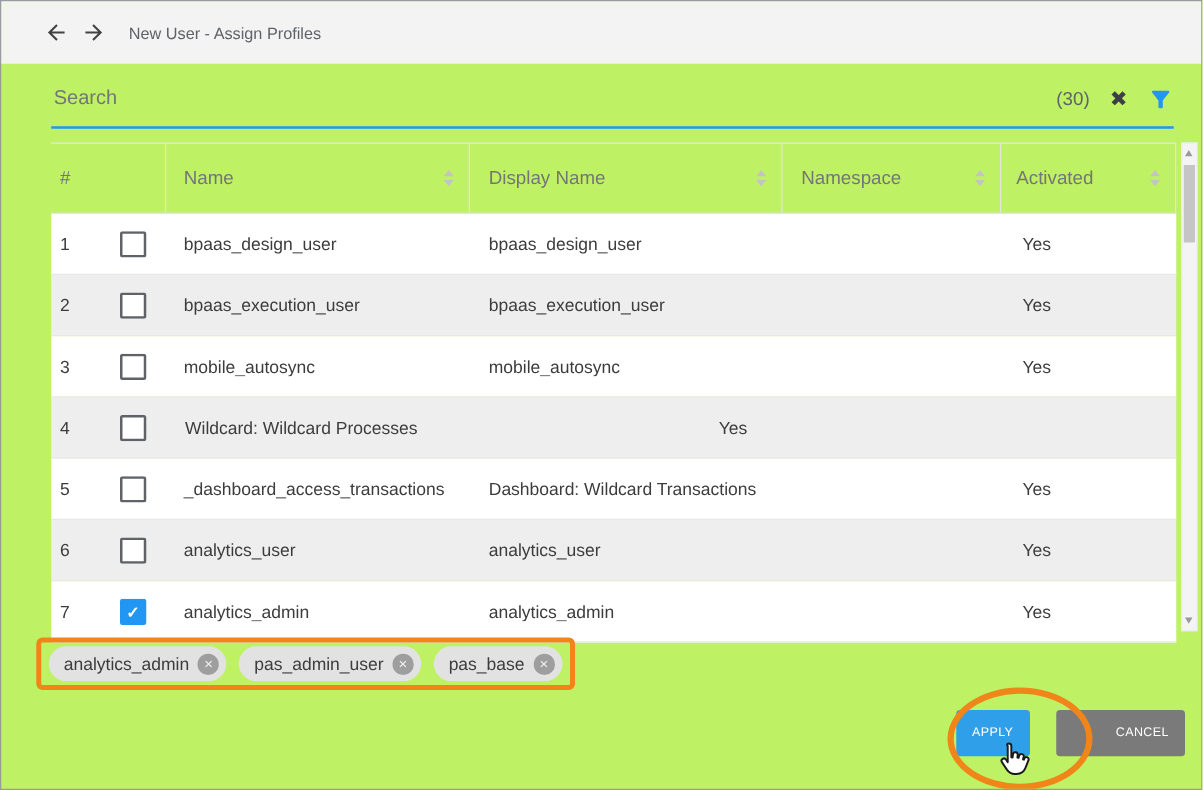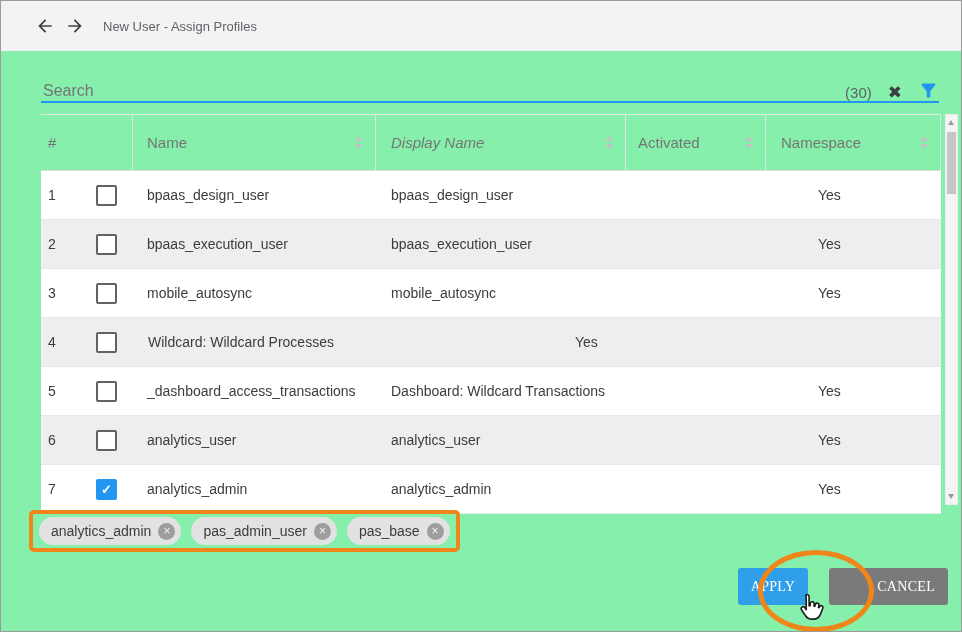--- a/index.html
+++ b/index.html
@@ -1,37 +1,37 @@
 <!DOCTYPE html>
 <html style="--accent: #2196F3; --annotation: #F08519; --apply-button: #2E9FE8; --cancel-button: #7A7A7A;"><head>
 <meta charset="utf-8">
 <style>
   html,body{margin:0;padding:0;background:#fff;font-family:"Liberation Sans",sans-serif;}
-  .screen{position:relative;width:960px;height:630px;border:1px solid #9b9b9b;background:#86efac;overflow:hidden;}
+  .screen{position:relative;width:960px;height:630px;border:1px solid #9b9b9b;background:#bef264;overflow:hidden;}
 
   
   .topbar{height:50px;background:#f3f3f3;display:flex;align-items:center;padding-left:34px;gap:10px;}
   .nav-ic{display:flex;cursor:pointer;}
   .title{font-size:13px;color:#5f6368;margin-left:8px;}
 
   
-  .search-row{margin:6px 22px 0 40px;height:44px;display:flex;align-items:flex-end;gap:16px;border-bottom:2px solid var(--accent,#2196F3);}
+  .search-row{margin:6px 22px 0 40px;height:44px;display:flex;align-items:center;gap:16px;border-bottom:2px solid var(--accent,#2196F3);}
   .search-input{flex:1;border:none;outline:none;font-size:16px;color:#333;background:transparent;font-family:inherit;}
   .search-input::placeholder{color:#757575;}
   .count{font-size:15px;color:#5f6368;white-space:nowrap;}
   .clear{font-size:17px;color:#3c4043;cursor:pointer;line-height:1;}
   .filter{display:flex;cursor:pointer;}
 
   
   .table{margin:11px 0 0 40px;width:900px;font-size:14px;color:#3c3c3c;}
   .thead{display:flex;height:55px;border-top:1px solid #e6e6e6;border-bottom:1px solid #dedede;color:#757575;font-size:15px;}
   .th{position:relative;display:flex;align-items:center;border-right:1px solid #e3e3e3;box-sizing:border-box;cursor:pointer;}
   .w0{width:92px;padding-left:7px;}
   .w1{width:243px;padding-left:14px;}
-  .w2{width:250px;padding-left:15px;font-style:italic;}
+  .w2{width:250px;padding-left:15px;}
   .w3{width:175px;padding-left:15px;}
   .w4{width:140px;padding-left:12px;}
   .sort{position:absolute;right:12px;display:flex;flex-direction:column;gap:3px;}
   .sort i{display:block;width:0;height:0;border-left:4px solid transparent;border-right:4px solid transparent;}
   .sort .up{border-bottom:5px solid #c3c3c3;}
   .sort .dn{border-top:5px solid #c3c3c3;}
 
   .trow{display:flex;height:48px;align-items:center;background:#fff;border-bottom:1px solid #e8e8e8;}
   .trow.alt{background:#eeeeee;border-bottom-color:#e8e8e8;}
   .td{box-sizing:border-box;white-space:nowrap;overflow:hidden;}
@@ -51,21 +51,21 @@
   .sb-up{top:5px;border-bottom:5px solid #9a9a9a;}
   .sb-dn{bottom:5px;border-top:5px solid #9a9a9a;}
 
   
   .chips-outline{position:absolute;left:28px;top:509px;border:4px solid var(--annotation,#F08519);border-radius:5px;padding:3px 6px;display:flex;gap:10px;align-items:center;}
   .chip{height:28px;background:#e2e2e2;border-radius:14px;display:flex;align-items:center;gap:7px;padding:0 6px 0 12px;font-size:14px;color:#3c3c3c;}
   .chip-x{width:17px;height:17px;border-radius:50%;background:#9e9e9e;color:#f2f2f2;display:flex;align-items:center;justify-content:center;font-size:12px;line-height:1;cursor:pointer;}
 
   
   .actions{position:absolute;top:567px;right:13px;display:flex;gap:21px;}
-  .btn{height:37px;border:none;color:#fff;font-size:14px;font-family:Liberation Serif, serif;padding:0 13px;border-radius:3px;cursor:pointer;letter-spacing:.3px;}
+  .btn{height:37px;border:none;color:#fff;font-size:10px;font-family:Liberation Sans, sans-serif;padding:0 13px;border-radius:3px;cursor:pointer;letter-spacing:.3px;}
   .btn-apply{background:var(--apply-button,#2E9FE8);}
   .btn-cancel{background:var(--cancel-button,#7A7A7A);padding-left:48px;}
 
   
   .ellipse{position:absolute;left:757px;top:549px;width:106px;height:72px;border:5px solid var(--annotation,#F08519);border-radius:50%;pointer-events:none;z-index:5;}
   .cursor{position:absolute;left:797px;top:591px;pointer-events:none;z-index:6;}
 </style>
 </head>
 <body>
 
@@ -108,29 +108,29 @@
             <i class="dn"></i>
           </span>
       </div>
       <div class="th w2">
         <span>Display Name</span>
         <span class="sort">
             <i class="up"></i>
             <i class="dn"></i>
           </span>
       </div>
+      <div class="th w3">
+        <span>Namespace</span>
+        <span class="sort">
+            <i class="up"></i>
+            <i class="dn"></i>
+          </span>
+      </div>
       <div class="th w4">
         <span>Activated</span>
-        <span class="sort">
-            <i class="up"></i>
-            <i class="dn"></i>
-          </span>
-      </div>
-      <div class="th w3">
-        <span>Namespace</span>
         <span class="sort">
             <i class="up"></i>
             <i class="dn"></i>
           </span>
       </div>
     </div>
     <div class="tbody">
         <div class="trow">
           <div class="td td-num">
             <span class="rownum">1</span>

